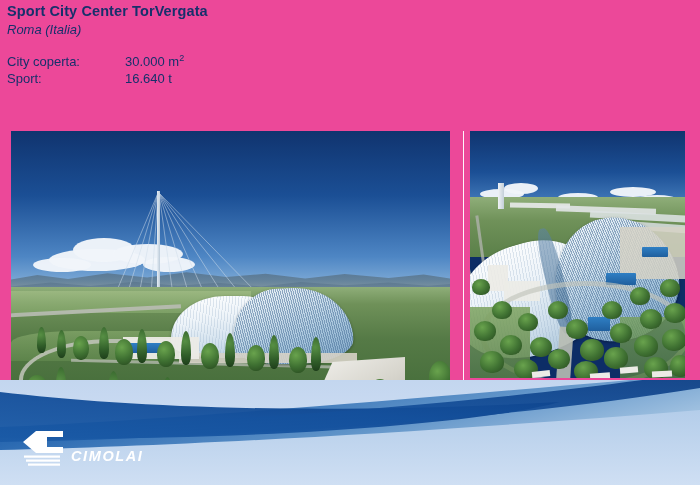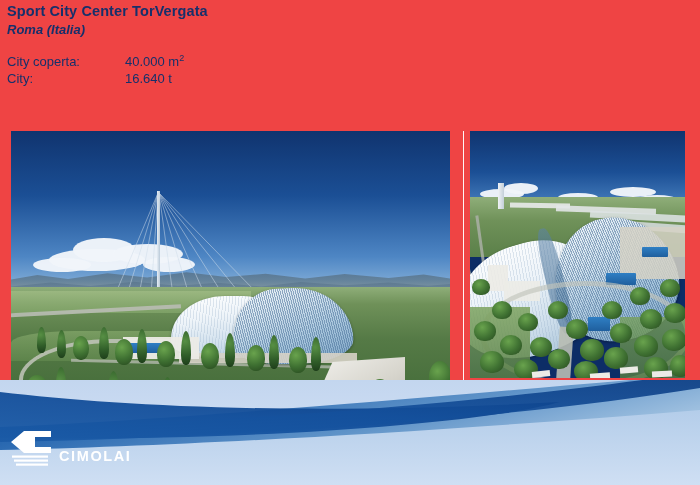--- a/index.html
+++ b/index.html
@@ -6,21 +6,21 @@
     margin: 0; padding: 0;
   }
   body {
     width: 700px; height: 485px;
     font-family: "Liberation Sans", sans-serif;
     overflow: hidden;
   }
   #slide {
     position: relative;
     width: 700px; height: 485px;
-    background: #ef4444;
+    background: #ec4899;
     overflow: hidden;
   }
 
   
   #header-block {
     position: absolute;
     left: 7px; top: 3px;
     width: 470px;
   }
   #page-title {
@@ -31,21 +31,20 @@
     line-height: 17px;
     white-space: nowrap;
   }
   #page-subtitle {
     font-size: 13px;
     font-style: italic;
     color: #16306b;
     line-height: 17px;
     margin-top: 1px;
     white-space: nowrap;
-    font-weight: bold;
   }
   #spec-table {
     margin-top: 15px;
     border-collapse: collapse;
   }
   #spec-table td {
     font-size: 13px;
     color: #16306b;
     line-height: 17px;
     padding: 0;
@@ -146,22 +145,22 @@
     position: absolute;
     left: 0; bottom: 0;
     width: 700px; height: 105px;
     overflow: hidden;
   }
   #swoosh-wrap svg { display: block; }
 
   
   #logo {
     position: absolute;
-    left: 10px; top: 429px;
-    width: 200px; height: 44px;
+    left: 22px; top: 429px;
+    width: 200px; height: 44px; font-style: italic;
   }
   #logo-mark {
     position: absolute; left: 0; top: 0;
     width: 46px; height: 42px;
   }
   #logo-text {
     position: absolute;
     left: 49px; top: 20px;
     font-size: 14.5px;
     font-weight: bold;
@@ -176,24 +175,24 @@
 <div id="slide">
 
   <div id="header-block">
     <div id="page-title">Sport City Center TorVergata</div>
     <div id="page-subtitle">Roma (Italia)</div>
 
     <table id="spec-table">
       <tbody>
         <tr>
           <td class="spec-label">City coperta:</td>
-          <td><span>40.000 m</span><sup>2</sup></td>
+          <td><span>30.000 m</span><sup>2</sup></td>
         </tr>
         <tr>
-          <td class="spec-label">City:</td>
+          <td class="spec-label">Sport:</td>
           <td>16.640 t</td>
         </tr>
       </tbody>
     </table>
   </div>
 
   <div id="photo-left" class="photo">
 
     <div class="sky" style="height:170px;"></div>
 

